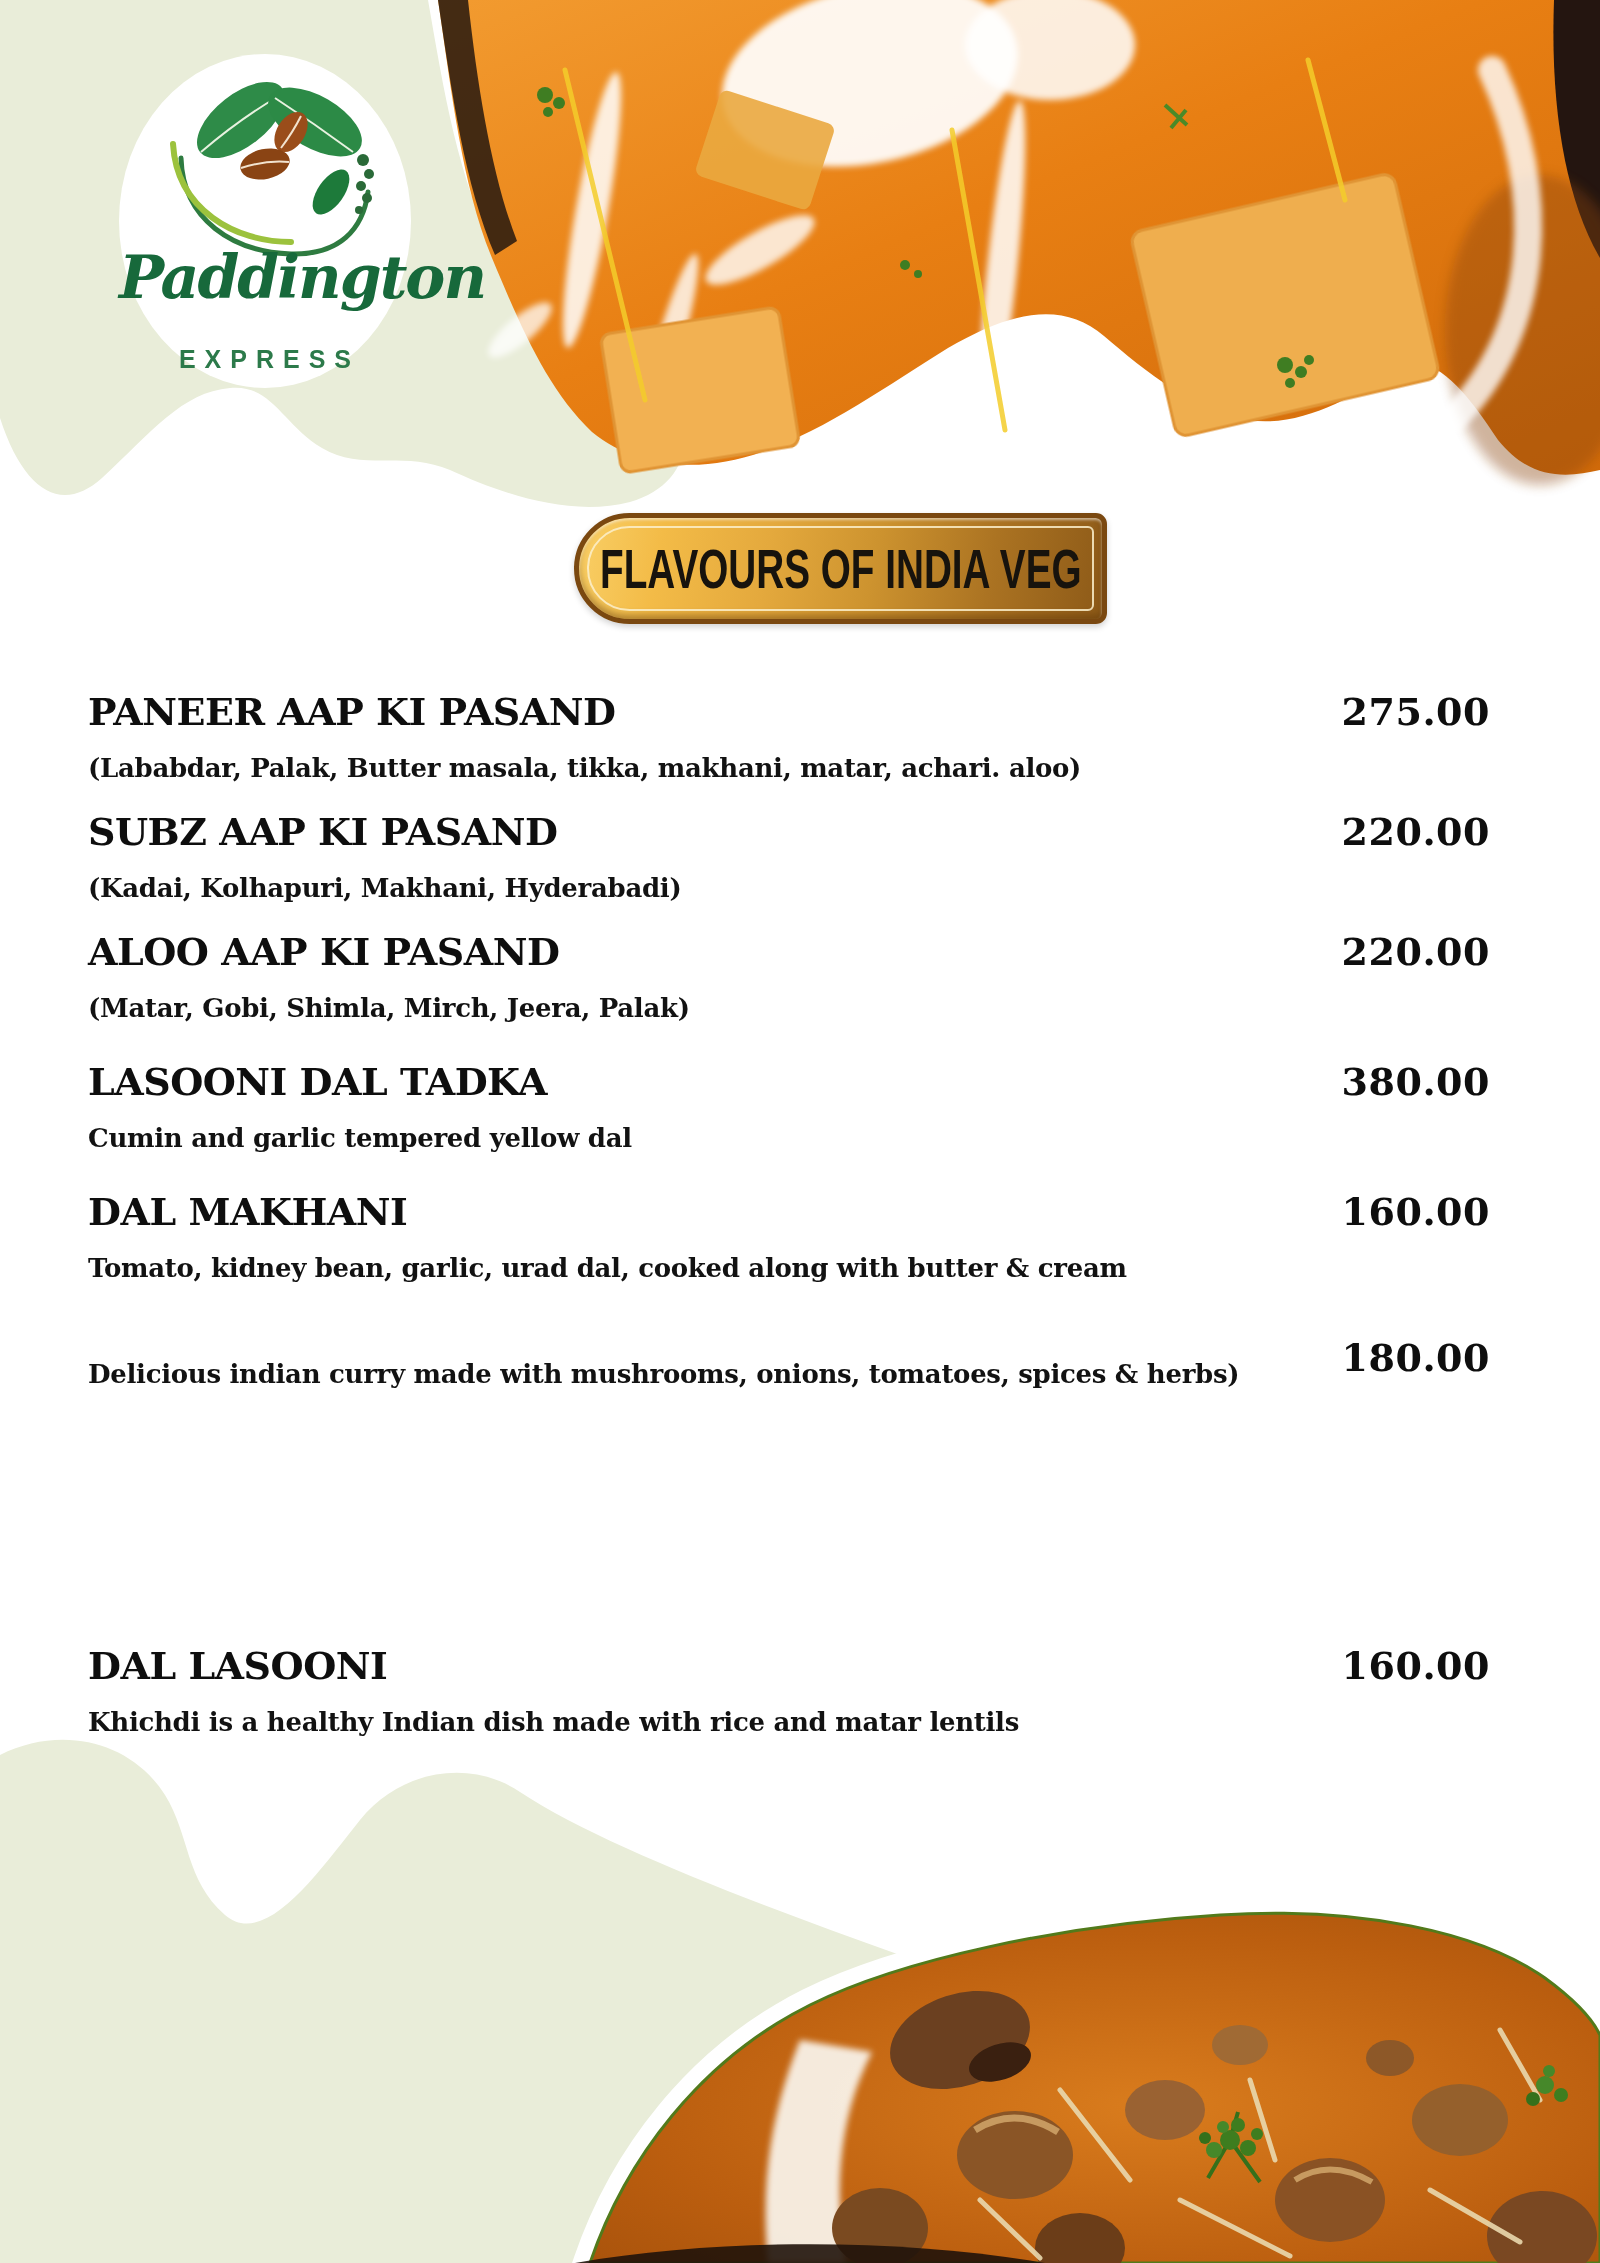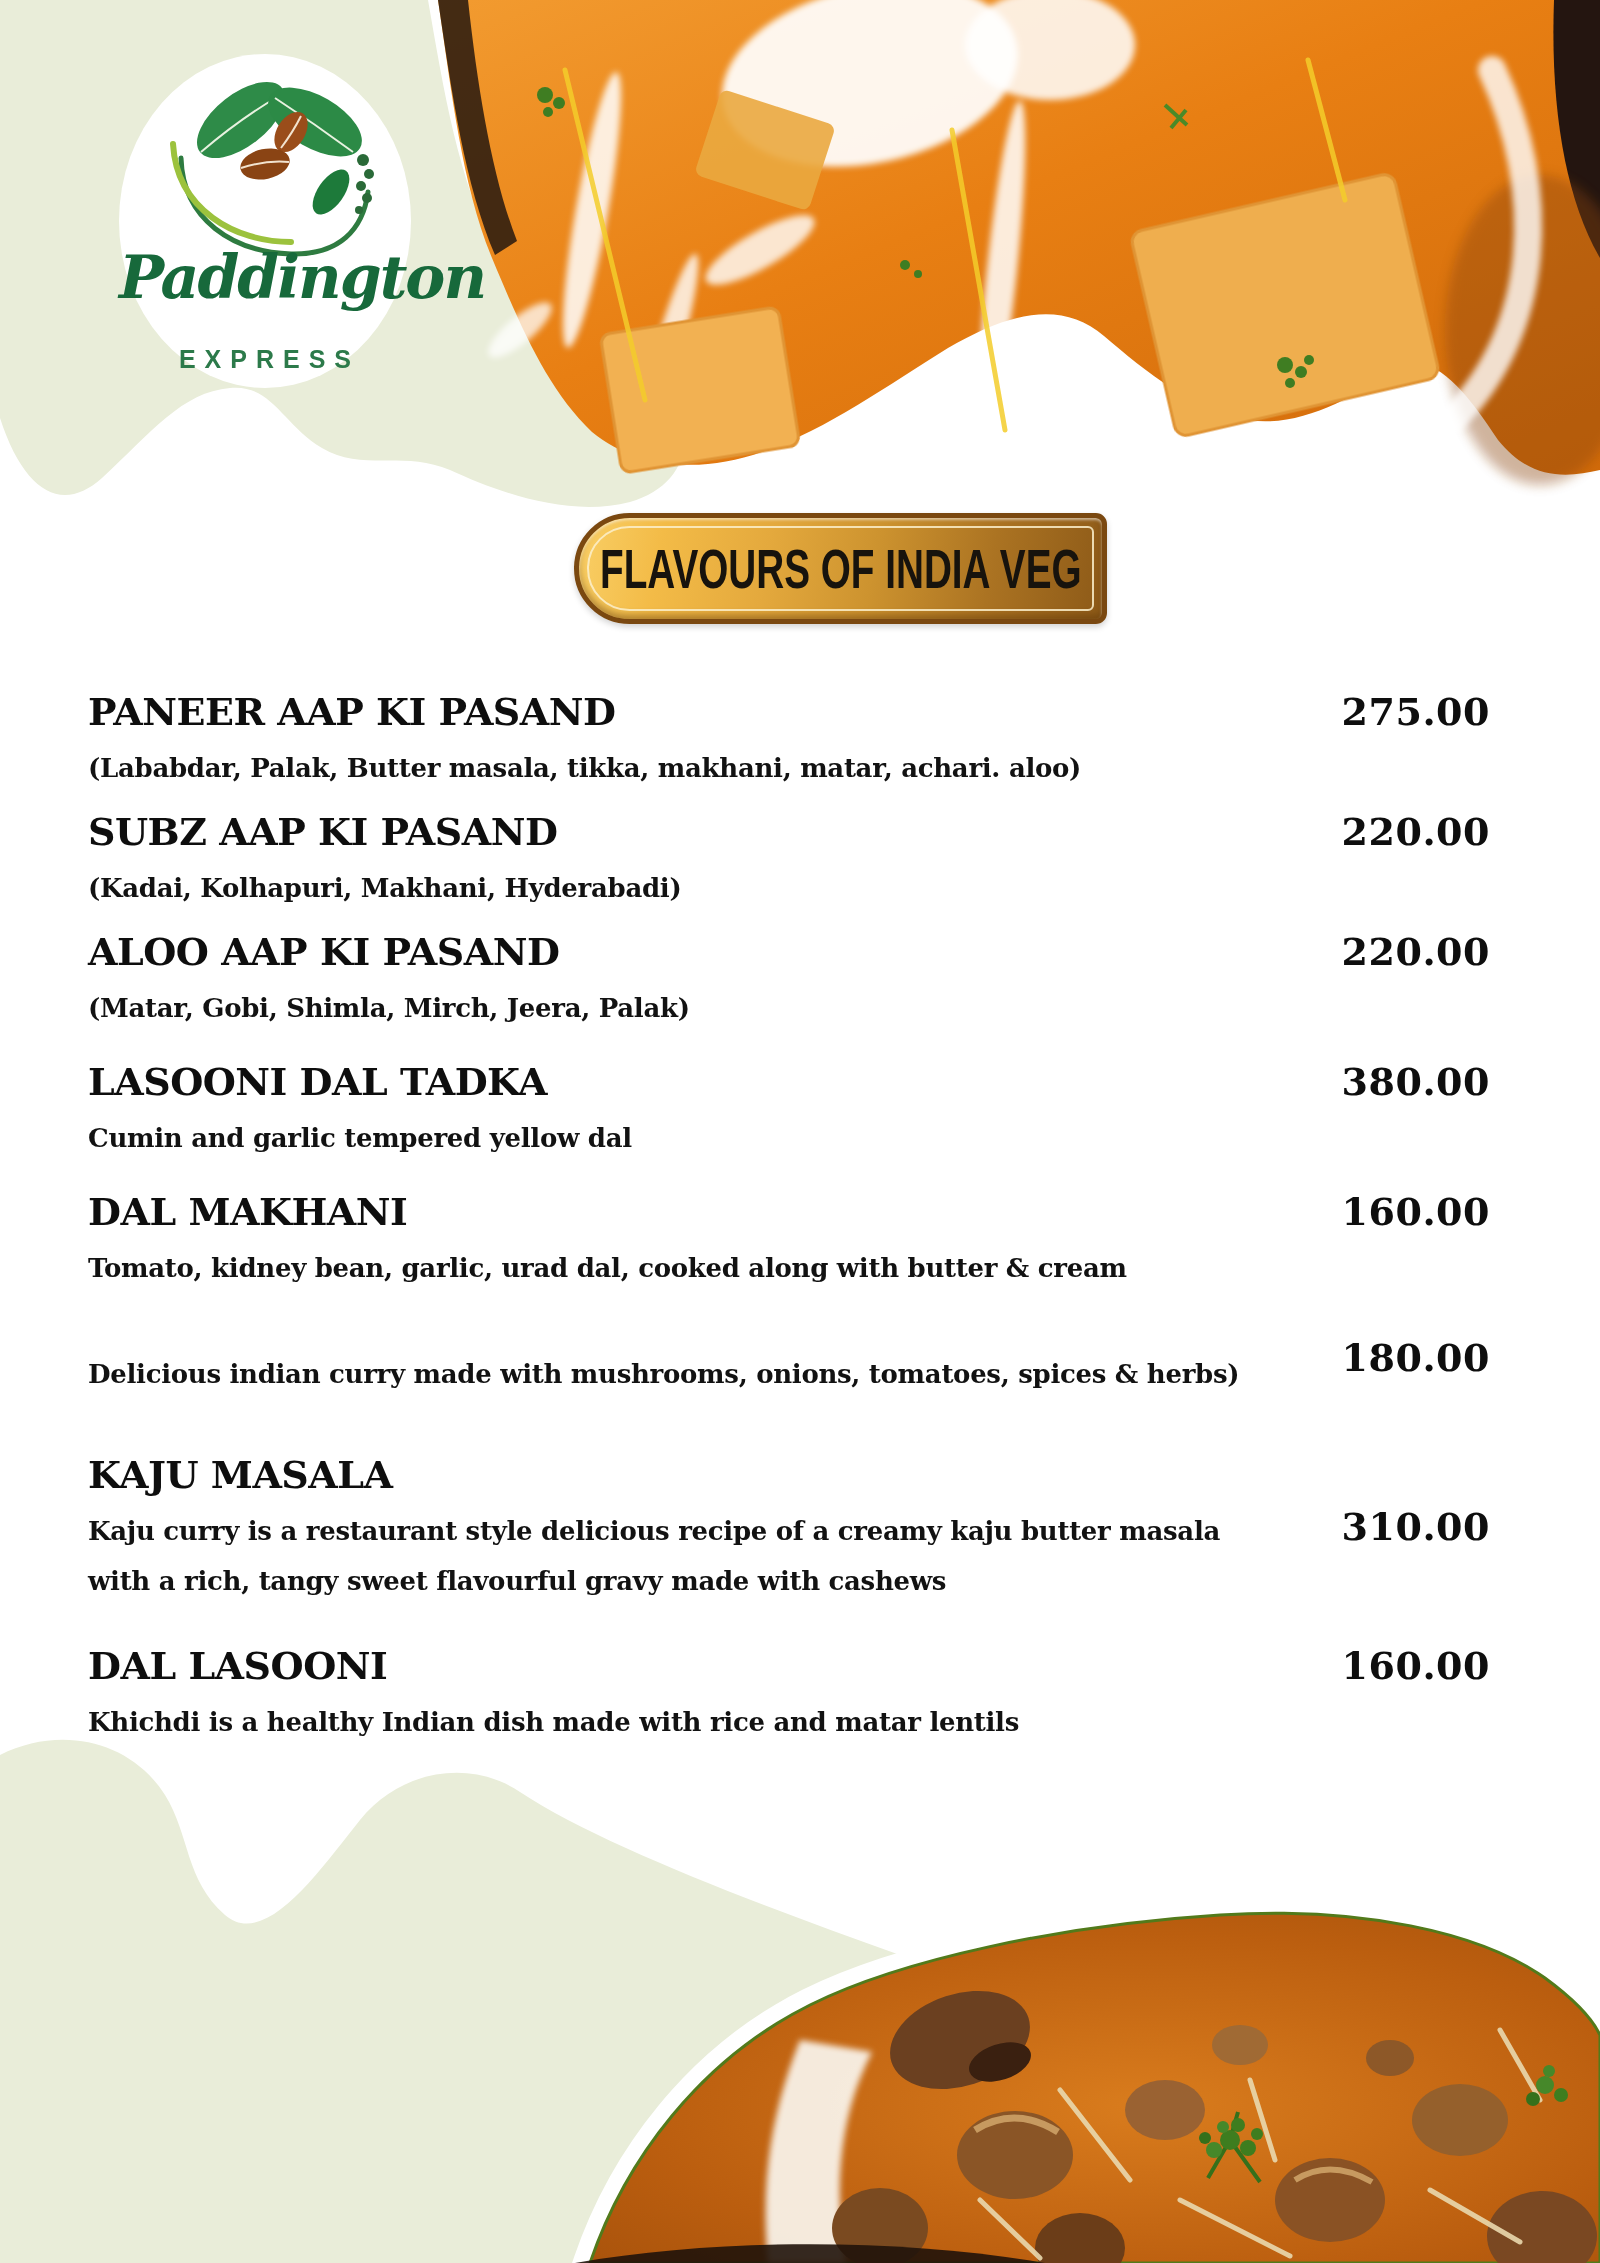--- a/index.html
+++ b/index.html
@@ -274,28 +274,20 @@
       </div>
   </article>
 
   <article class="menu-item" style="top:1338px">
     <span class="item-price">180.00</span>
     <div class="item-desc">
         <div class="dline">Delicious indian curry made with mushrooms, onions, tomatoes, spices &amp; herbs)</div>
       </div>
   </article>
 
-  <article class="menu-item" style="top:1455px">
-    <span class="item-name">KAJU MASALA</span>
-    <span class="item-price price-low">310.00</span>
-    <div class="item-desc">
-      <div class="dline">Kaju curry is a restaurant style delicious recipe of a creamy kaju butter masala</div>
-      <div class="dline">with a rich, tangy sweet flavourful gravy made with cashews</div>
-    </div>
-  </article>
 
   <article class="menu-item" style="top:1646px">
     <span class="item-name">DAL LASOONI</span>
     <span class="item-price">160.00</span>
     <div class="item-desc">
       <div class="dline">Khichdi is a healthy Indian dish made with rice and matar lentils</div>
     </div>
   </article>
 
 </div>

